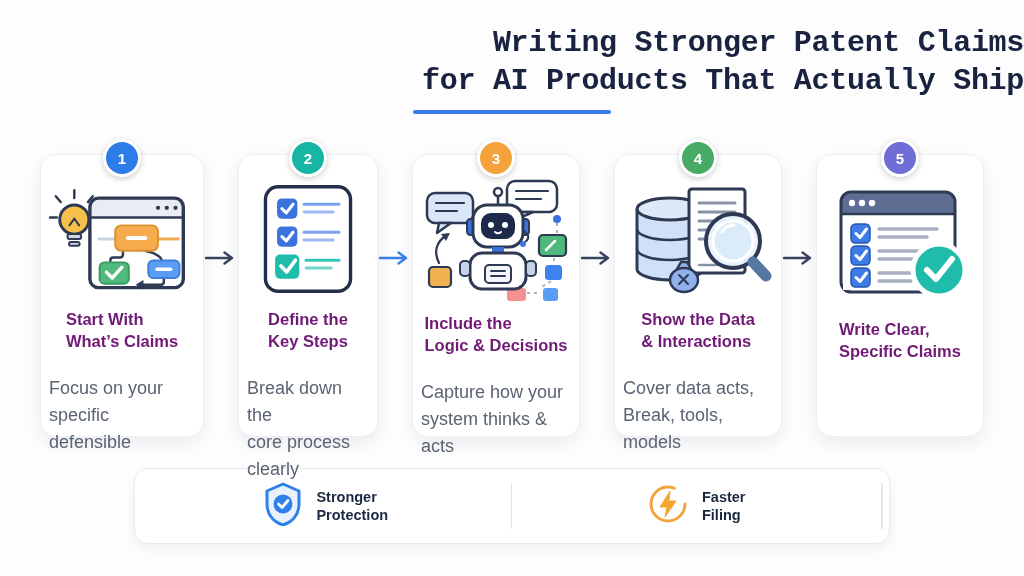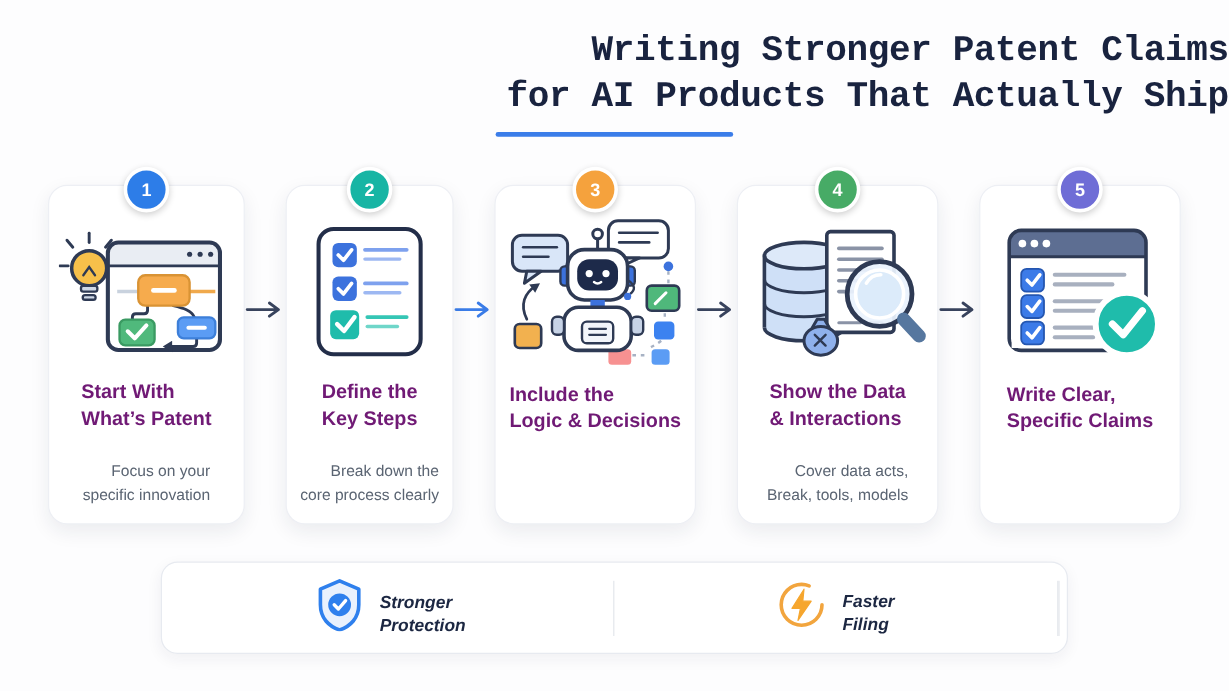--- a/index.html
+++ b/index.html
@@ -37,32 +37,32 @@
     border:3px solid #fff;box-shadow:0 2px 6px rgba(0,0,0,.2);
     color:#fff;font-weight:700;font-size:15px;
     display:flex;align-items:center;justify-content:center;
   }
   .icon-box{height:130px;display:flex;align-items:center;justify-content:center;}
   .step-title{
     margin:10px 0 11px;font-size:16.5px;font-weight:700;line-height:1.3;
     color:#701a75;
   }
   .step-desc{
-    margin:12px 0 0;font-size:13px;line-height:1.5;color:#5a6472;text-align:right;
+    margin:12px 0 0;font-size:18px;line-height:1.5;color:#5a6472;text-align:left;
   }
   .arrow-cell{width:34px;flex:0 0 34px;display:flex;justify-content:center;margin-top:95px;}
 
   
   .benefits{
     width:756px;box-sizing:border-box;margin:31px auto 0;
     background:#fff;border:1px solid #e7eaf0;border-radius:14px;
     box-shadow:0 4px 12px rgba(30,42,69,.06);
     display:flex;align-items:center;padding:13px 6px;
   }
-  .benefit{flex:1;display:flex;align-items:flex-end;justify-content:center;gap:13px;font-style:italic;}
+  .benefit{flex:1;display:flex;align-items:center;justify-content:center;gap:13px;}
   .b-divider{width:1px;height:46px;background:#e3e6ec;flex:0 0 1px;}
   .b-label{font-size:14.5px;font-weight:700;line-height:1.28;color:#1c2742;}
 </style>
 </head>
 <body>
 
 <div class="page">
 
   <header class="hdr">
     <h1>
@@ -101,22 +101,22 @@
               <line x1="12" y1="22" x2="7" y2="16"></line>
               <line x1="40" y1="22" x2="45" y2="16"></line>
               <line x1="8" y1="38" x2="1" y2="38"></line>
           </g>
           <circle cx="26" cy="40" r="15" fill="#f7c04a" stroke="#2e3a54" stroke-width="3"></circle>
           <path d="M21 46l5 -7 5 7" fill="none" stroke="#2e3a54" stroke-width="2" stroke-linecap="round"></path>
           <rect x="19" y="55" width="14" height="5" rx="2" fill="#cfd8e6" stroke="#2e3a54" stroke-width="2"></rect>
           <rect x="20.5" y="63" width="11" height="4" rx="2" fill="#cfd8e6" stroke="#2e3a54" stroke-width="2"></rect>
         </svg>
       </div>
-      <h2 class="step-title"><span>Start With</span><br><span>What’s Patent</span></h2>
-      <p class="step-desc"><span>Focus on your</span><br><span>specific innovation</span></p>
+      <h2 class="step-title"><span>Start With</span><br><span>What’s Claims</span></h2>
+      <p class="step-desc"><span>Focus on your</span><br><span>specific defensible</span></p>
     </section>
 
     <div class="arrow-cell">
       <svg width="34" height="18" viewBox="0 0 34 18">
           <path d="M2 9H27M20.5 3.5L28 9l-7.5 5.5" fill="none" stroke-width="2.4" stroke-linecap="round" stroke-linejoin="round" stroke="#39445e"></path>
         </svg>
     </div>
 
     <section class="card">
       <div class="badge" style="background-color: rgb(23, 181, 164);">2</div>
@@ -188,20 +188,21 @@
           <rect x="71" y="68" width="12" height="6" fill="#3c72dd"></rect>
           <rect x="49" y="74" width="56" height="36" rx="12" fill="#fff" stroke="#2e3a54" stroke-width="3"></rect>
           <rect x="39" y="82" width="10" height="15" rx="4" fill="#c7d3e6" stroke="#2e3a54" stroke-width="2"></rect>
           <rect x="105" y="82" width="10" height="15" rx="4" fill="#c7d3e6" stroke="#2e3a54" stroke-width="2"></rect>
           <rect x="64" y="86" width="26" height="18" rx="4" fill="#f2f5fa" stroke="#2e3a54" stroke-width="2"></rect>
           <line x1="70" y1="92" x2="84" y2="92" stroke="#2e3a54" stroke-width="1.8" stroke-linecap="round"></line>
           <line x1="70" y1="97" x2="84" y2="97" stroke="#2e3a54" stroke-width="1.8" stroke-linecap="round"></line>
         </svg>
       </div>
       <h2 class="step-title"><span>Include the</span><br><span>Logic &amp; Decisions</span></h2>
+      <p class="step-desc"><span>Capture how your</span><br><span>system thinks &amp; acts</span></p>
     </section>
 
     <div class="arrow-cell">
       <svg width="34" height="18" viewBox="0 0 34 18">
           <path d="M2 9H27M20.5 3.5L28 9l-7.5 5.5" fill="none" stroke-width="2.4" stroke-linecap="round" stroke-linejoin="round" stroke="#39445e"></path>
         </svg>
     </div>
 
     <section class="card">
       <div class="badge" style="background-color: rgb(71, 171, 102);">4</div>

